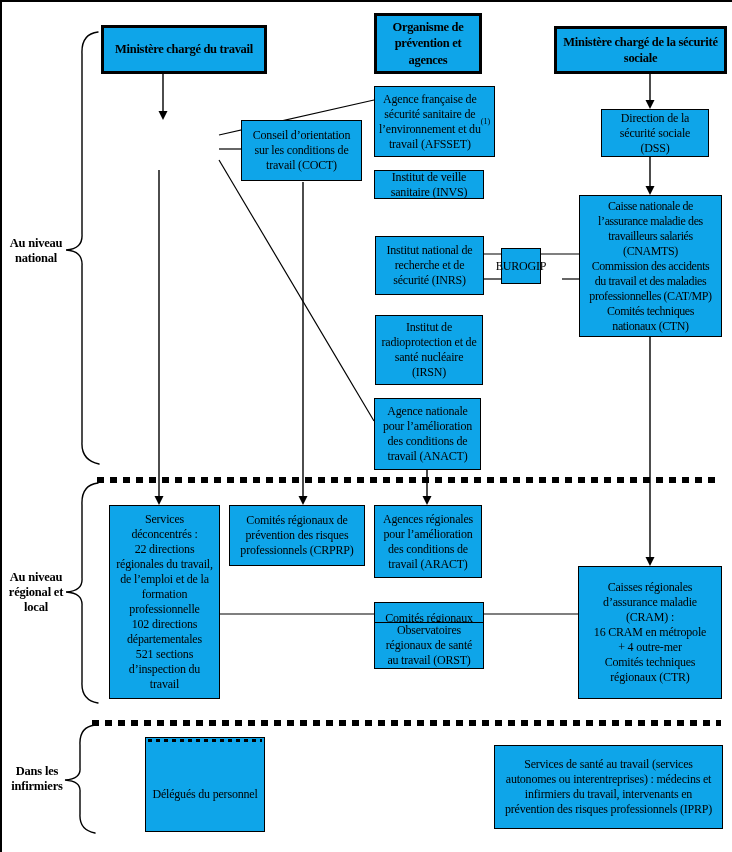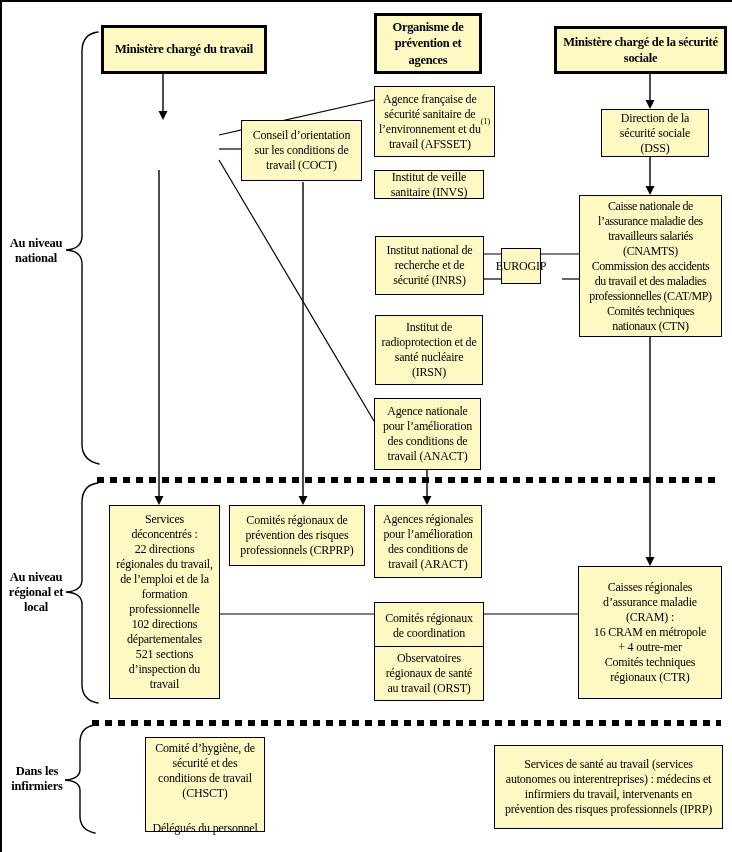--- a/index.html
+++ b/index.html
@@ -3,21 +3,21 @@
 <meta charset="utf-8">
 <style>
   html,body{margin:0;padding:0;background:#fff;}
   #canvas{
     position:relative;width:732px;height:852px;background:#fff;overflow:hidden;
     border-top:2px solid #000;border-left:2px solid #000;box-sizing:border-box;
     font-family:"Liberation Serif", serif;color:#000;
   }
   #wires{position:absolute;left:0;top:0;width:732px;height:852px;}
   .box{
-    position:absolute;box-sizing:border-box;background:#fef9c3;border:1px solid #000;
+    position:absolute;box-sizing:border-box;background:#0ea5e9;border:1px solid #000;
     display:flex;align-items:center;justify-content:center;text-align:center;
     white-space:pre-line;font-size:12px;letter-spacing:-0.2px;line-height:1.25;
     padding:1px 2px;
   }
   .hdr{border-width:3px;font-weight:bold;font-size:12.5px;line-height:1.32;letter-spacing:-0.3px;}
   .tightls{letter-spacing:-0.4px;}
   .lvl-label{
     position:absolute;font-weight:bold;font-size:12.5px;line-height:1.18;
     text-align:center;white-space:pre-line;letter-spacing:-0.2px;
   }
@@ -139,36 +139,32 @@
 travail</div>
   <div class="box" style="left:227px;top:503px;width:136px;height:61px;">Comités régionaux de
 prévention des risques
 professionnels (CRPRP)</div>
   <div class="box" style="left:372px;top:503px;width:108px;height:73px;">Agences régionales
 pour l’amélioration
 des conditions de
 travail (ARACT)</div>
   <div class="box" style="left:372px;top:588px;width:110px;height:48px;margin-top:12px;">Comités régionaux
 de coordination</div>
-  <div class="box" style="left:372px;top:644px;width:110px;height:55px;">Observatoires
+  <div class="box" style="left:372px;top:620px;width:110px;height:47px;">Observatoires
 régionaux de santé
 au travail (ORST)</div>
   <div class="box" style="left:576px;top:564px;width:144px;height:133px;">Caisses régionales
 d’assurance maladie
 (CRAM) :
 16 CRAM en métropole
 + 4 outre-mer
 Comités techniques
 régionaux (CTR)</div>
 
   <div class="box chsct" style="left:143px;top:735px;width:120px;height:95px;">
-    <div class="chsct-top">Comité d’hygiène, de
-sécurité et des
-conditions de travail
-(CHSCT)</div>
     <div class="chsct-divider"></div>
     <div class="chsct-bottom">Délégués du personnel</div>
   </div>
   <div class="box" style="left:492px;top:743px;width:229px;height:84px;">Services de santé au travail (services
 autonomes ou interentreprises) : médecins et
 infirmiers du travail, intervenants en
 prévention des risques professionnels (IPRP)</div>
 
 </div>
 

